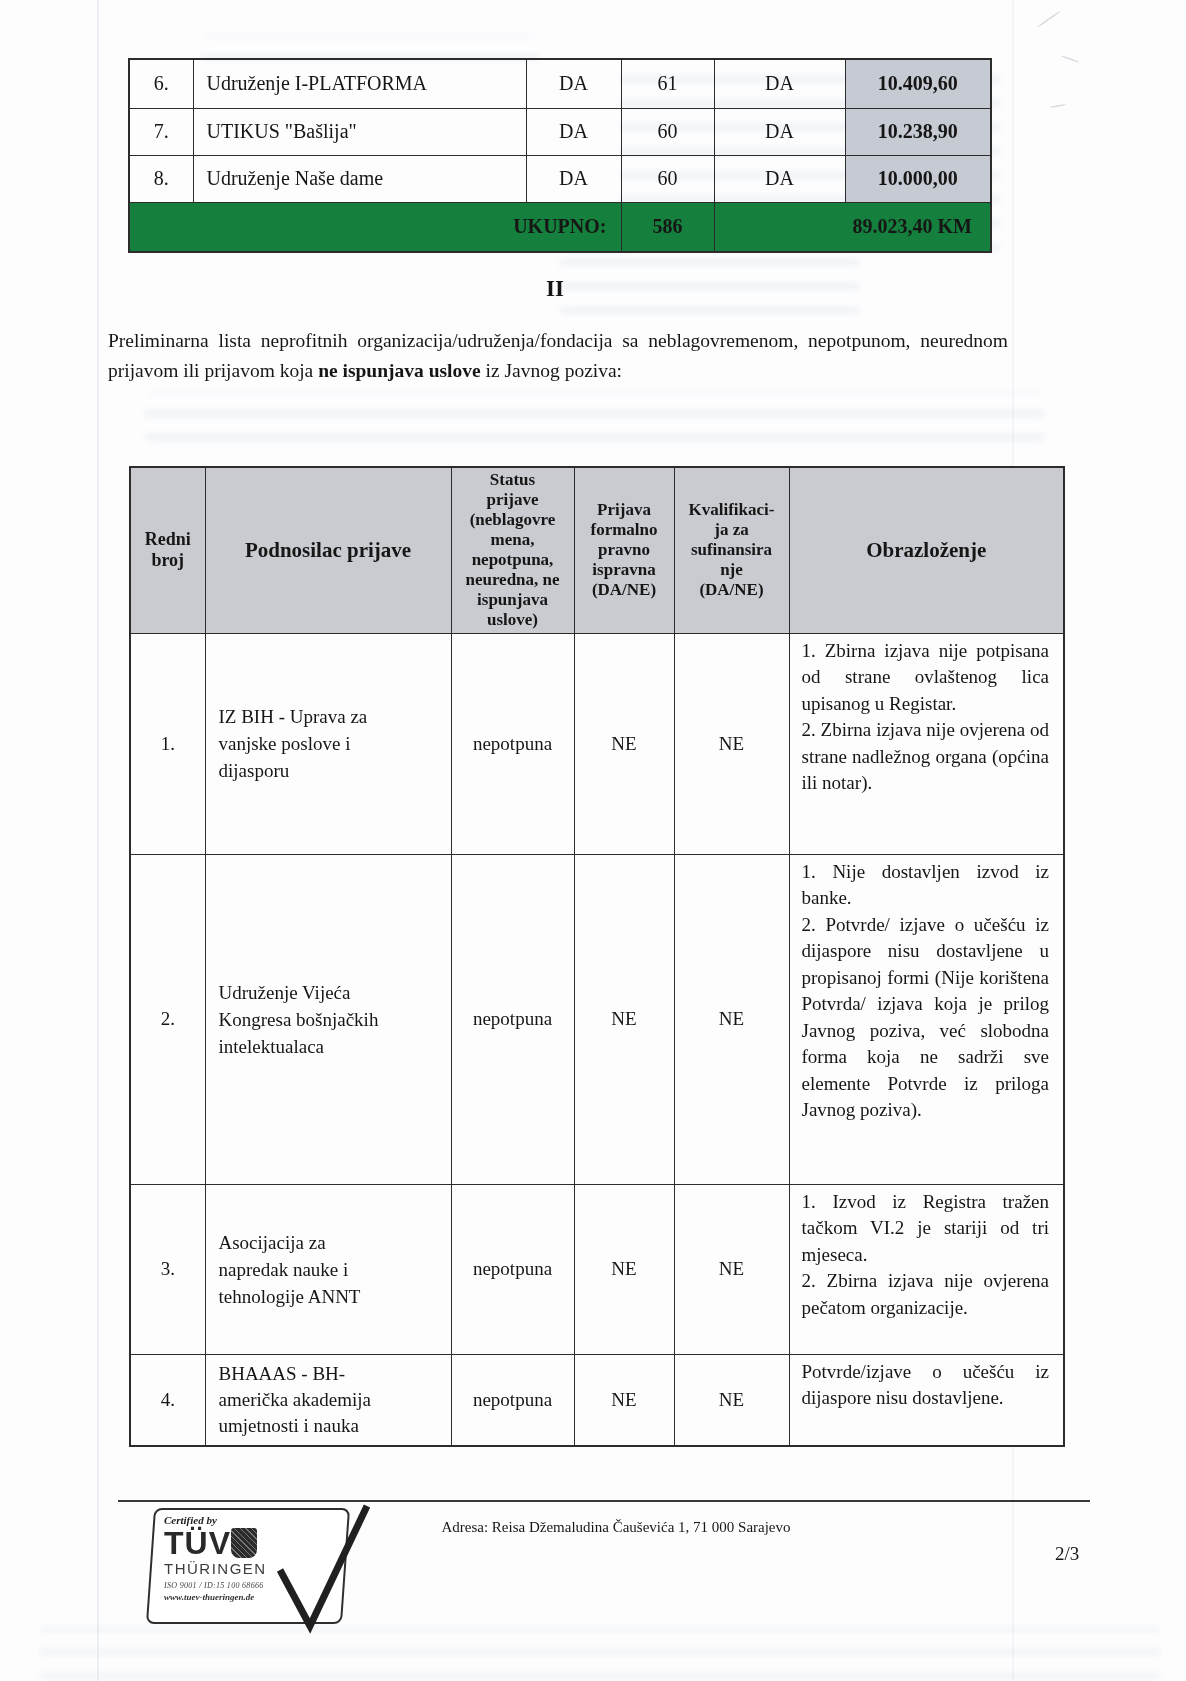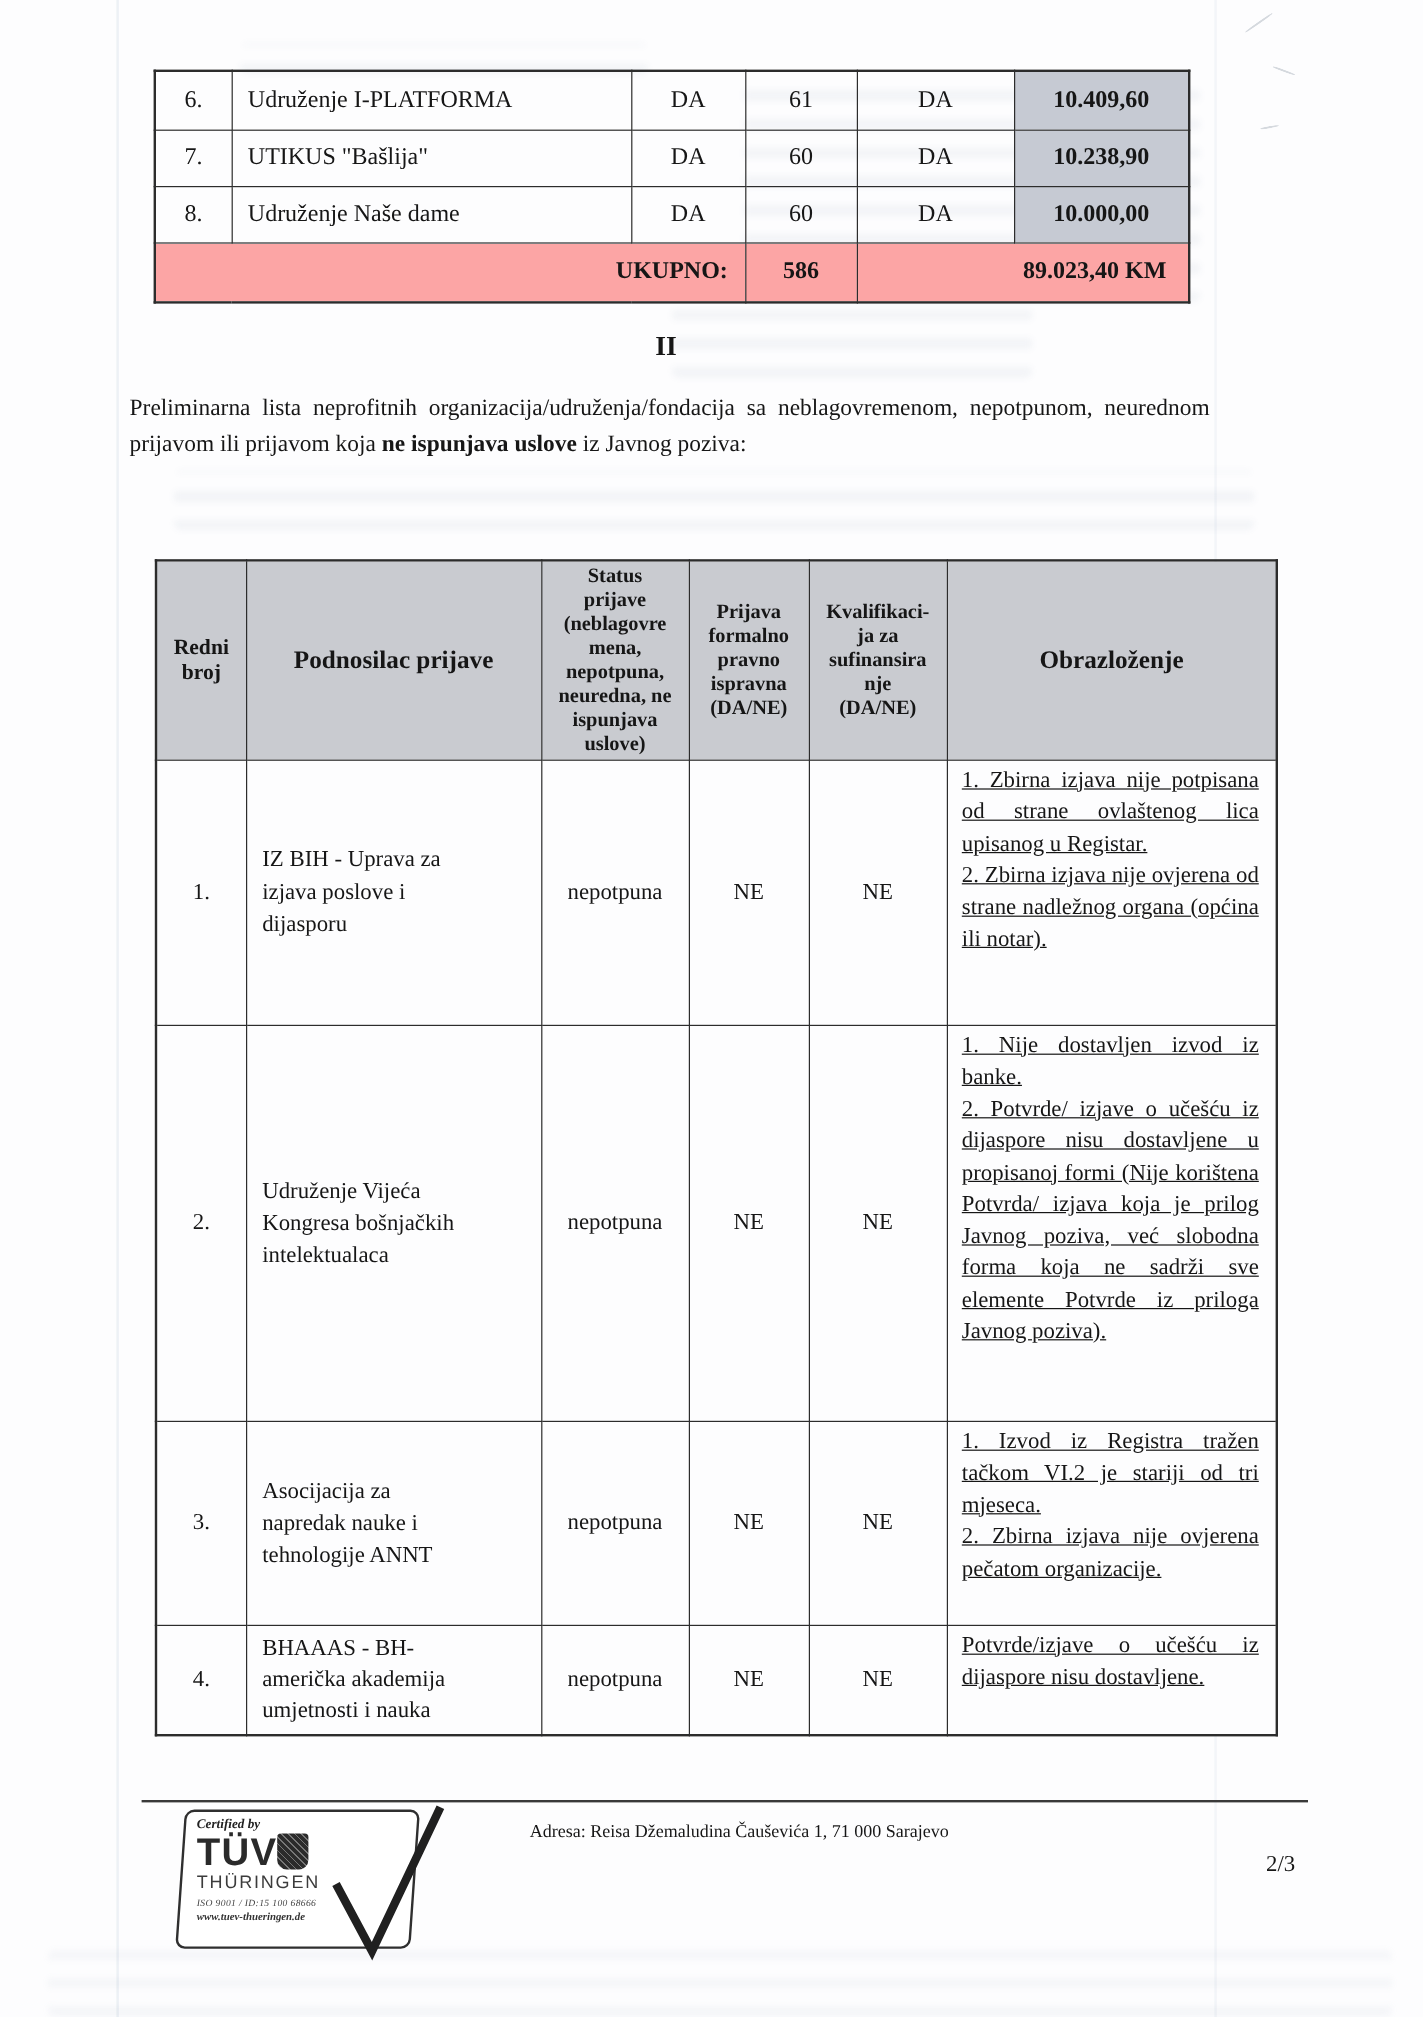--- a/index.html
+++ b/index.html
@@ -22,21 +22,21 @@
   .doc-table { position:absolute; border:2.5px solid #2c2c2c; }
   .doc-table td, .doc-table th { border:1.6px solid #2c2c2c; overflow:hidden; }
 
   
   #top-table { left:128px; top:58px; width:862px; font-size:20px; }
   #top-table td { padding:2px 6px; vertical-align:middle; }
   #top-table .c-num { text-align:center; }
   #top-table .c-name { text-align:left; padding-left:13px; }
   #top-table .c-da, #top-table .c-score { text-align:center; }
   #top-table .c-amount { text-align:center; font-weight:bold; background:#c6cad3; }
-  #top-table .total-row td { font-weight:bold; background:#fca5a5; }
+  #top-table .total-row td { font-weight:bold; background:#15803d; }
   #top-table .t-label { text-align:right; padding-right:14px; }
   #top-table .t-score { text-align:center; }
   #top-table .t-amount { text-align:right; padding-right:18px; }
 
   
   #section-numeral { position:absolute; left:0; top:276px; width:1110px; text-align:center;
     font-size:23px; font-weight:bold; }
   #intro-paragraph { position:absolute; left:108px; top:326px; width:900px;
     font-size:19.5px; line-height:30px; text-align:justify; }
   #intro-paragraph .b { font-weight:bold; }
@@ -46,21 +46,21 @@
   #list-table th {
     background:#c9cbd0; font-weight:bold; text-align:center; vertical-align:middle;
     font-size:17px; line-height:20px; padding:2px 3px;
   }
   #list-table th.big { font-size:21px; line-height:24px; }
   #list-table th.med { font-size:18px; line-height:21px; }
   #list-table td { padding:3px 6px; vertical-align:middle; background:#fdfdfe; }
   #list-table .c-num { text-align:center; }
   #list-table .c-name { text-align:left; padding-left:13px; line-height:27px; }
   #list-table .c-status, #list-table .c-yn { text-align:center; }
-  #list-table .c-reason { vertical-align:top; padding:4px 14px 4px 12px;text-decoration:underline; }
+  #list-table .c-reason { vertical-align:top; padding:4px 14px 4px 12px; }
   #list-table .c-reason p { text-align:justify; line-height:26.5px; margin:0; }
   .prewrap { white-space:pre-line; }
 
   
   #footer-rule { position:absolute; left:118px; top:1500px; width:972px; border-top:2.6px solid #3a3a3a; }
   #footer-address { position:absolute; left:296px; top:1512px; width:640px; text-align:center;
     font-size:15px; line-height:31px; }
   #page-number { position:absolute; left:1055px; top:1543px; font-size:19px; }
 
   
@@ -178,21 +178,21 @@
         <th class="prewrap">Kvalifikaci-
 ja za
 sufinansira
 nje
 (DA/NE)</th>
         <th class="big">Obrazloženje</th>
       </tr>
       <tr style="height:221px">
         <td class="c-num">1.</td>
         <td class="c-name prewrap">IZ BIH - Uprava za
-izjava poslove i
+vanjske poslove i
 dijasporu</td>
         <td class="c-status">nepotpuna</td>
         <td class="c-yn">NE</td>
         <td class="c-yn">NE</td>
         <td class="c-reason">
           <p>1. Zbirna izjava nije potpisana od strane ovlaštenog lica upisanog u Registar.</p>
           <p>2. Zbirna izjava nije ovjerena od strane nadležnog organa (općina ili notar).</p>
         </td>
       </tr>
       <tr style="height:330px">

